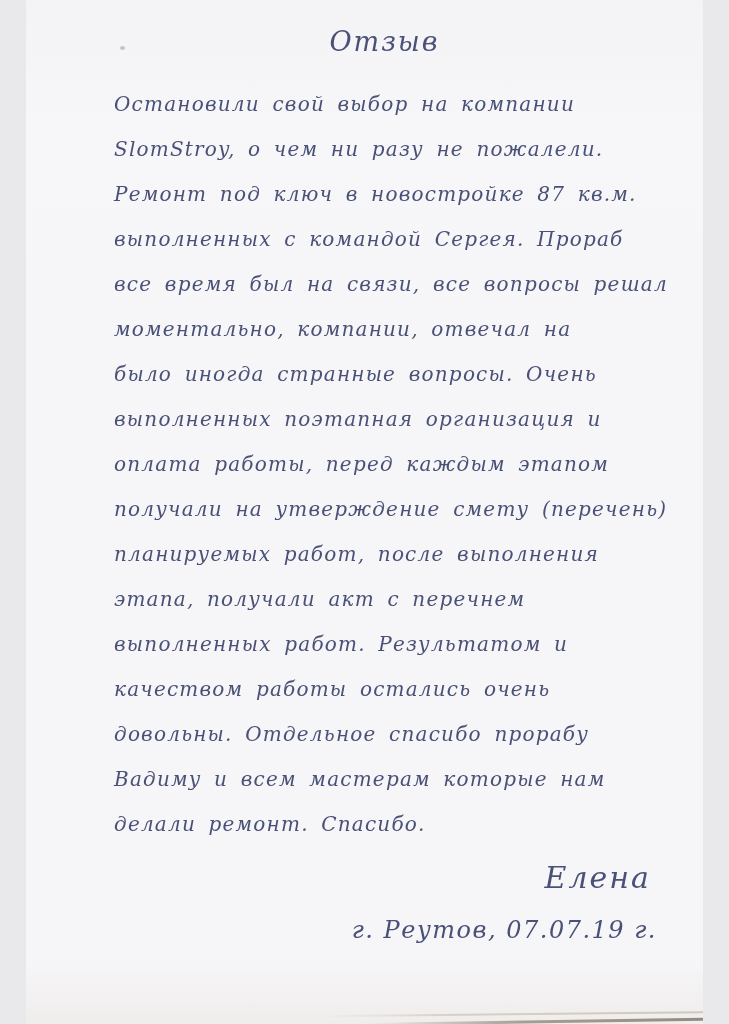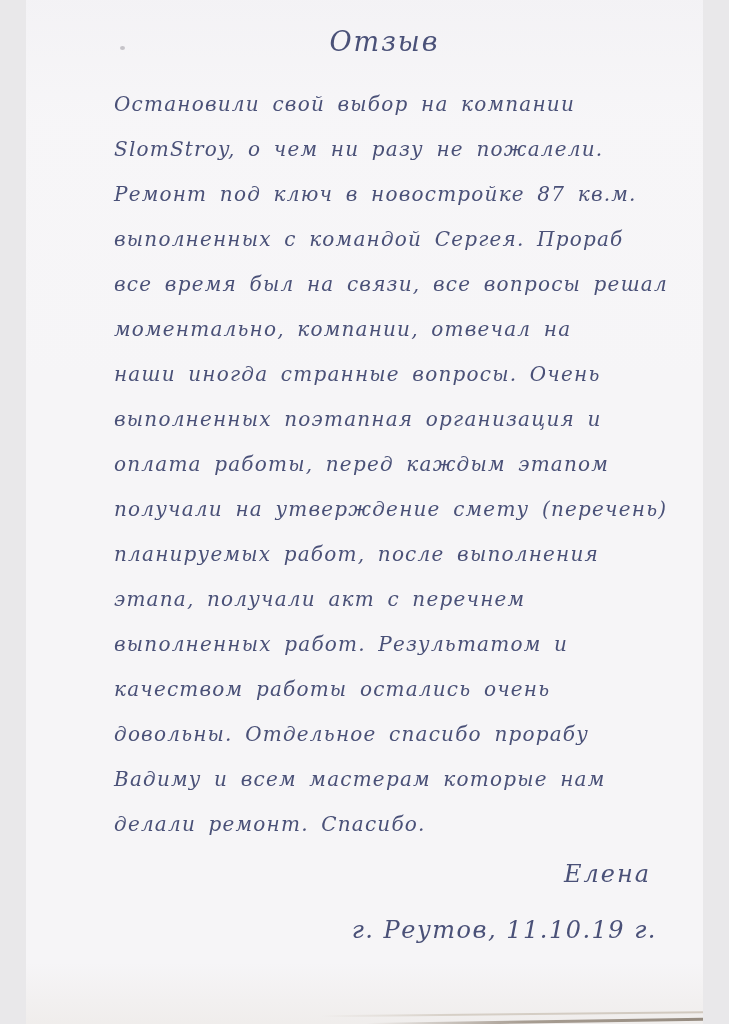--- a/index.html
+++ b/index.html
@@ -43,21 +43,21 @@
     line-height: 45px;
     font-size: 20px;
     letter-spacing: 1.2px;
     word-spacing: 5px;
     white-space: nowrap;
   }
   .signature {
     position: absolute;
     top: 860px;
     right: 52px;
-    font-size: 24px;
+    font-size: 30px;
     letter-spacing: 2px;
     font-style: italic;
   }
   .place-date {
     position: absolute;
     top: 916px;
     right: 46px;
     font-size: 24px;
     letter-spacing: 1.5px;
   }
@@ -99,33 +99,33 @@
 
   <h1 class="title">Отзыв</h1>
 
   <div class="body-text">
     <div class="hand-line">Остановили свой выбор на компании</div>
     <div class="hand-line">SlomStroy, о чем ни разу не пожалели.</div>
     <div class="hand-line">Ремонт под ключ в новостройке 87 кв.м.</div>
     <div class="hand-line">выполненных с командой Сергея. Прораб</div>
     <div class="hand-line">все время был на связи, все вопросы решал</div>
     <div class="hand-line">моментально, компании, отвечал на</div>
-    <div class="hand-line">наши иногда странные вопросы. Очень</div>
+    <div class="hand-line">было иногда странные вопросы. Очень</div>
     <div class="hand-line">выполненных поэтапная организация и</div>
     <div class="hand-line">оплата работы, перед каждым этапом</div>
     <div class="hand-line">получали на утверждение смету (перечень)</div>
     <div class="hand-line">планируемых работ, после выполнения</div>
     <div class="hand-line">этапа, получали акт с перечнем</div>
     <div class="hand-line">выполненных работ. Результатом и</div>
     <div class="hand-line">качеством работы остались очень</div>
     <div class="hand-line">довольны. Отдельное спасибо прорабу</div>
     <div class="hand-line">Вадиму и всем мастерам которые нам</div>
     <div class="hand-line">делали ремонт. Спасибо.</div>
   </div>
 
   <div class="signature">Елена</div>
 
-  <div class="place-date">г. Реутов, 11.10.19 г.</div>
+  <div class="place-date">г. Реутов, 07.07.19 г.</div>
 
   <div class="edge-line-1"></div>
   <div class="edge-line-2"></div>
 
 </div>
 
 </body></html>

